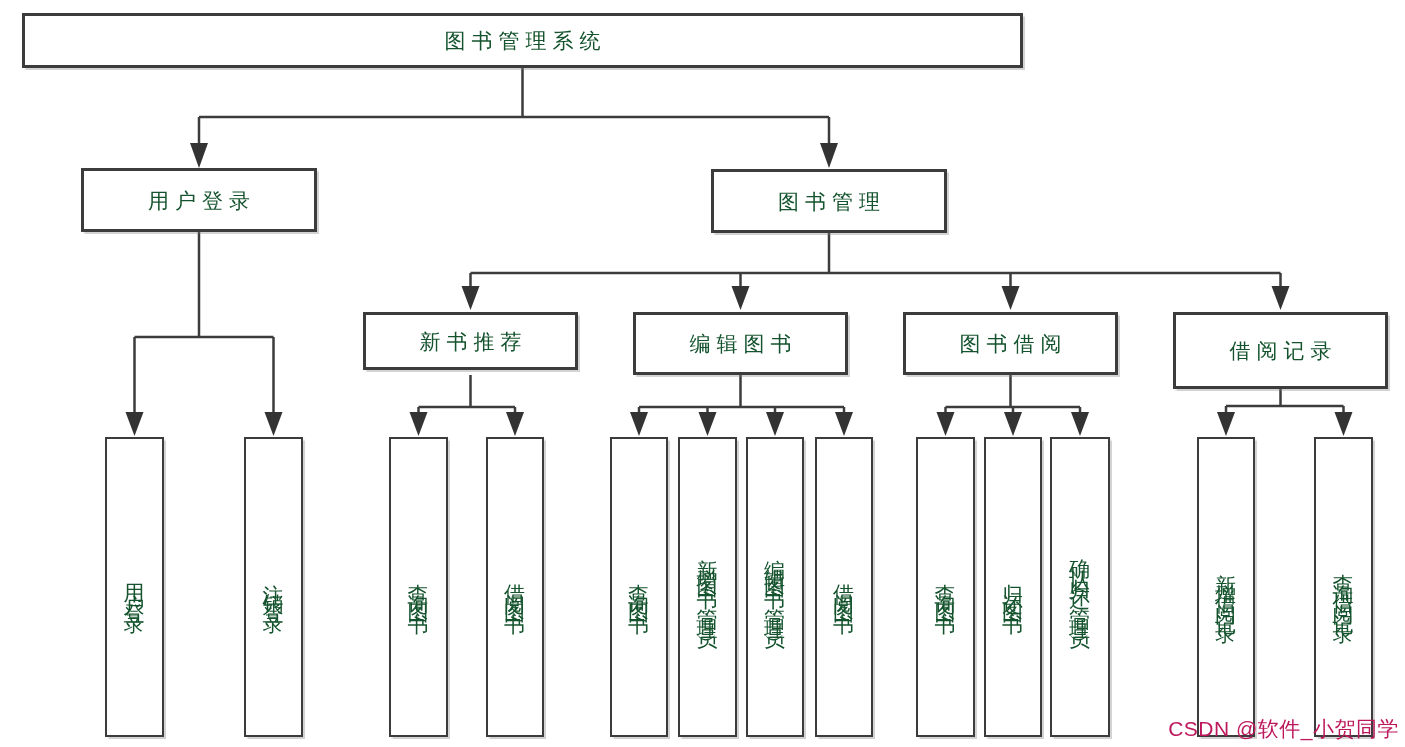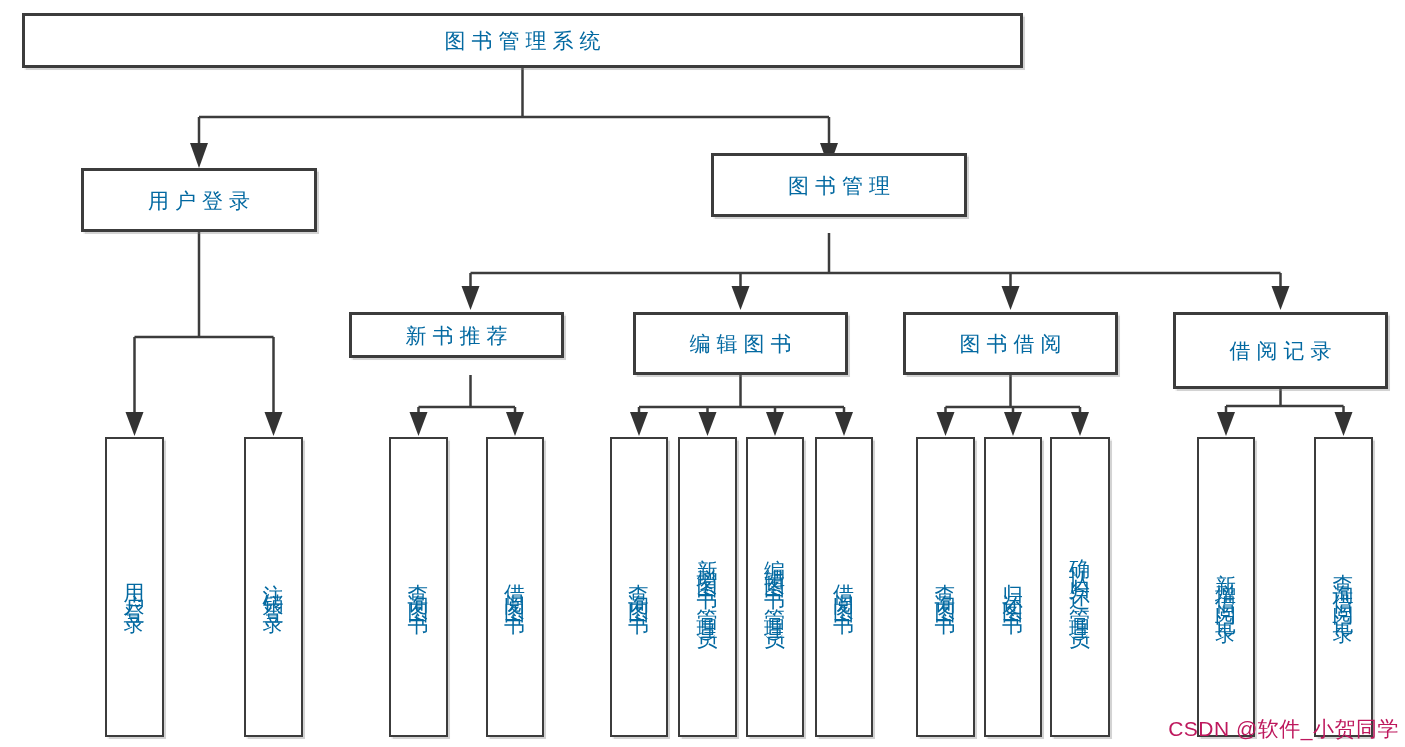--- a/index.html
+++ b/index.html
@@ -16,21 +16,21 @@
   svg.connectors polygon { fill:#333333; stroke:none; }
 
   .node {
     position:absolute;
     box-sizing:border-box;
     background:#ffffff;
     border:3px solid #3c3c3c;
     display:flex;
     align-items:center;
     justify-content:center;
-    color:#0369a1;
+    color:#14532d;
     z-index:1;
     box-shadow:1.5px 1.5px 1px rgba(130,130,130,0.35);
     text-align:right;
   }
   .node--leaf { border-width:2.5px; }
 
   .h-label {
     font-size:21px;
     letter-spacing:6px;
     text-indent:6px;
@@ -98,25 +98,25 @@
     <polygon points="1334.5,412 1352.5,412 1343.5,436"></polygon>
   </svg>
 
   <div class="node" style="left:22px; top:13px; width:1001px; height:55px">
     <span class="h-label">图书管理系统</span>
   </div>
 
   <div class="node" style="left:81px; top:168px; width:236px; height:64px">
     <span class="h-label">用户登录</span>
   </div>
-  <div class="node" style="left:711px; top:153px; width:256px; height:64px">
+  <div class="node" style="left:711px; top:169px; width:236px; height:64px">
     <span class="h-label">图书管理</span>
   </div>
 
-  <div class="node" style="left:349px; top:312px; width:215px; height:46px">
+  <div class="node" style="left:363px; top:312px; width:215px; height:58px">
     <span class="h-label">新书推荐</span>
   </div>
   <div class="node" style="left:633px; top:312px; width:215px; height:63px">
     <span class="h-label">编辑图书</span>
   </div>
   <div class="node" style="left:903px; top:312px; width:215px; height:63px">
     <span class="h-label">图书借阅</span>
   </div>
   <div class="node" style="left:1173px; top:312px; width:215px; height:77px">
     <span class="h-label">借阅记录</span>

